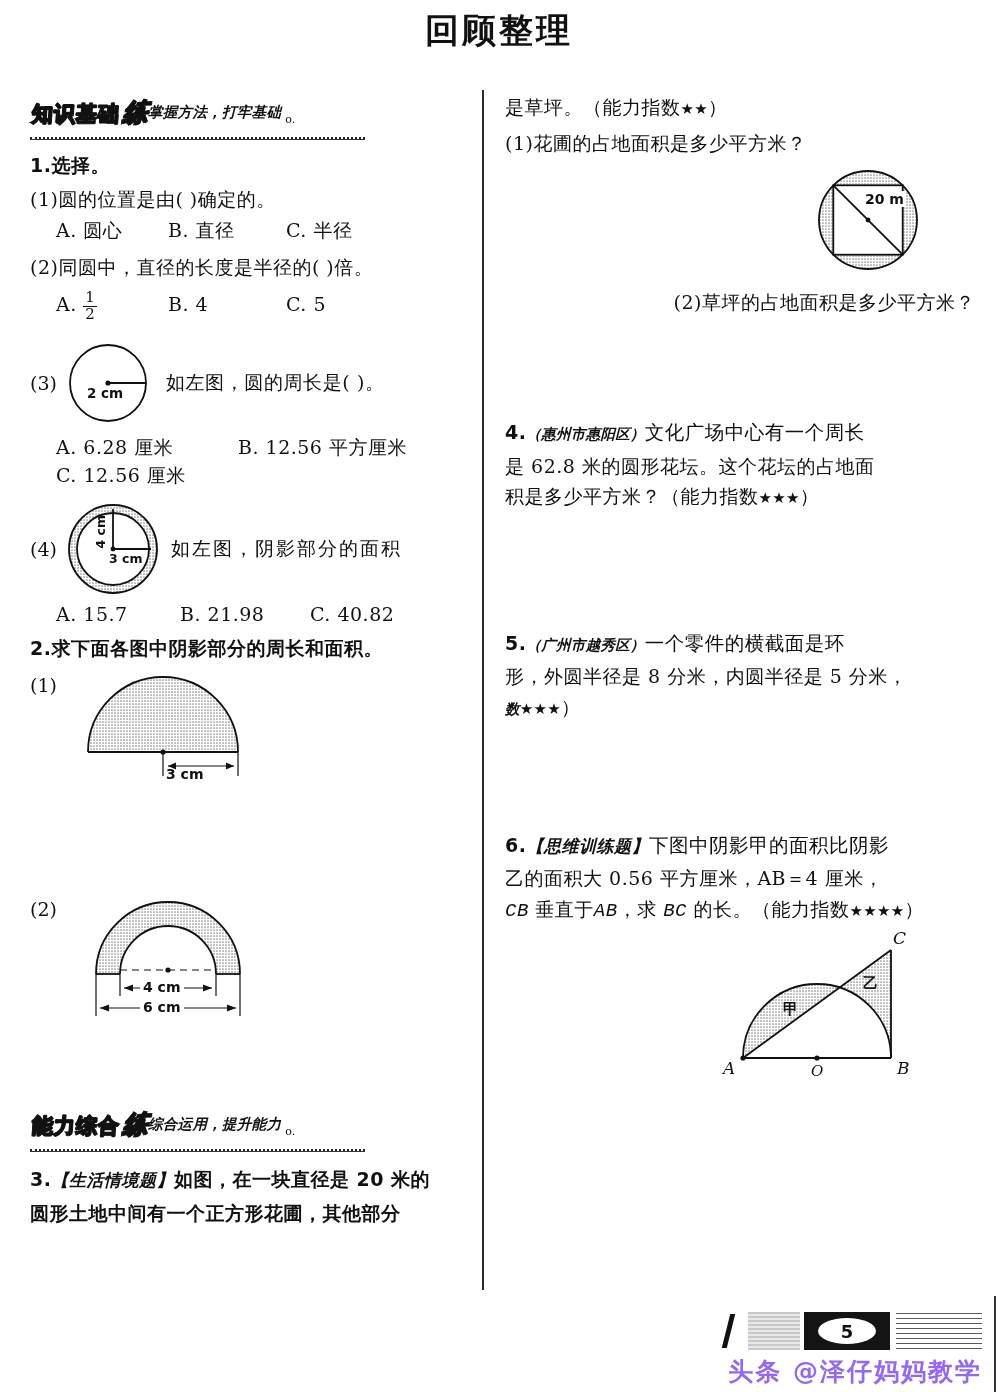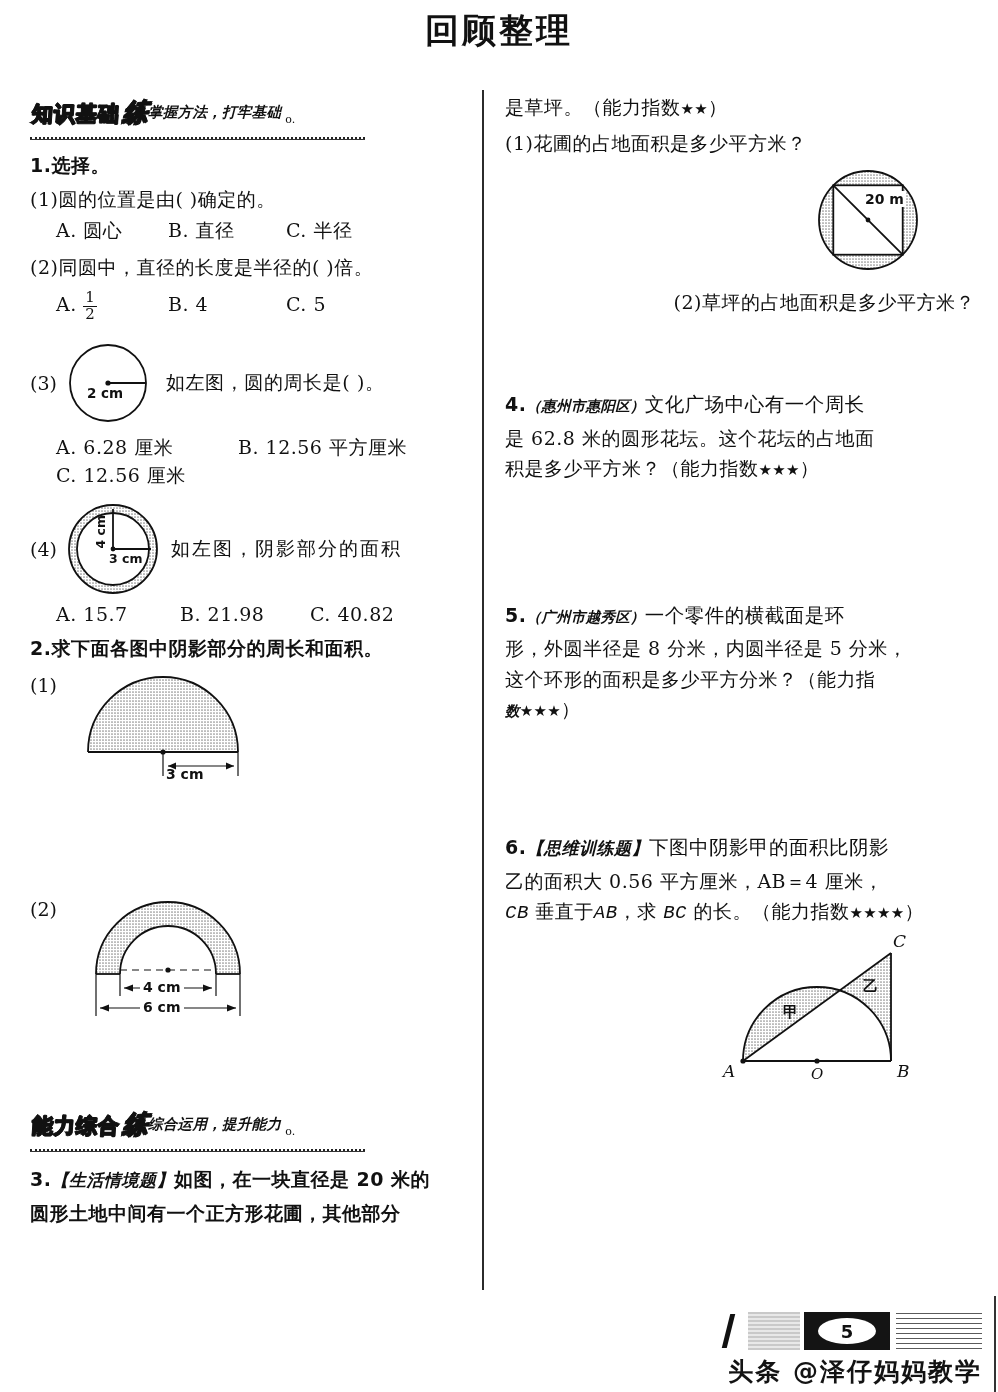--- a/index.html
+++ b/index.html
@@ -112,21 +112,21 @@
     display:flex;align-items:center;justify-content:center;
     font-family:"DejaVu Sans","Liberation Sans",sans-serif;
   }
   .band-lines{
     position:absolute;left:178px;top:3px;width:86px;height:36px;
     background:repeating-linear-gradient(0deg,#5a5a5a 0 1.5px,#fff 1.5px 5px);
   }
   .watermark{
     position:absolute;right:16px;bottom:4px;
     font-family:"DejaVu Sans","Liberation Sans",sans-serif;
-    font-size:25px;font-weight:bold;color:#000000;letter-spacing:2px;
+    font-size:25px;font-weight:bold;color:#8b5cf6;letter-spacing:2px;
     opacity:.92;
   }
   .edge-line{position:absolute;right:2px;bottom:0;width:2px;height:96px;background:#333;}
 </style>
 </head>
 <body>
 
 <div class="page">
 
   <div class="page-title">回顾整理</div>
@@ -301,33 +301,32 @@
           <rect class="stroke" x="20.3" y="20.3" width="69.4" height="69.4"></rect>
           <line class="stroke" x1="20.3" y1="20.3" x2="89.7" y2="89.7"></line>
           <circle cx="55" cy="55" r="2.4" fill="#111"></circle>
         </svg>
         <div style="position:absolute;left:50px;top:26px;font-size:14px;font-weight:bold;font-family:'DejaVu Sans','Liberation Sans',sans-serif;background:#fff;padding:0 2px;">20 m</div>
       </div>
     </div>
 
     <div class="sub" style="margin-top:10px;text-align:right;">(2)草坪的占地面积是多少平方米？</div>
 
-    <div class="q" style="margin-top:72px;">
+    <div class="q" style="margin-top:100px;">
       <span style="font-weight:bold;font-family:'DejaVu Sans','Liberation Sans',sans-serif;font-size:19px;">4.</span><span class="small-zh">（惠州市惠阳区）</span><span>文化广场中心有一个周长</span>
     </div>
     <div class="sub">是 62.8 米的圆形花坛。这个花坛的占地面</div>
     <div class="sub">
       <span>积是多少平方米？（能力指数</span><span class="small-zh" style="font-size:15px;">★★★</span><span>）</span>
     </div>
 
     <div class="q" style="margin-top:116px;">
       <span style="font-weight:bold;font-family:'DejaVu Sans','Liberation Sans',sans-serif;font-size:19px;">5.</span><span class="small-zh">（广州市越秀区）</span><span>一个零件的横截面是环</span>
     </div>
     <div class="sub">形，外圆半径是 8 分米，内圆半径是 5 分米，</div>
-    <div class="sub">这个环形的面积是多少平方分米？（能力指</div>
     <div class="sub">
       <span class="small-zh">数</span><span class="small-zh" style="font-size:15px;">★★★</span><span>）</span>
     </div>
 
     <div class="q" style="margin-top:108px;">
       <span style="font-weight:bold;font-family:'DejaVu Sans','Liberation Sans',sans-serif;font-size:19px;">6.</span><span class="boxed">【思维训练题】</span><span>下图中阴影甲的面积比阴影</span>
     </div>
     <div class="sub">乙的面积大 0.56 平方厘米，AB＝4 厘米，</div>
     <div class="sub">
       <span class="math-it">CB</span><span> 垂直于</span><span class="math-it">AB</span><span>，求 </span><span class="math-it">BC</span><span> 的长。（能力指数</span><span class="small-zh" style="font-size:15px;">★★★★</span><span>）</span>

